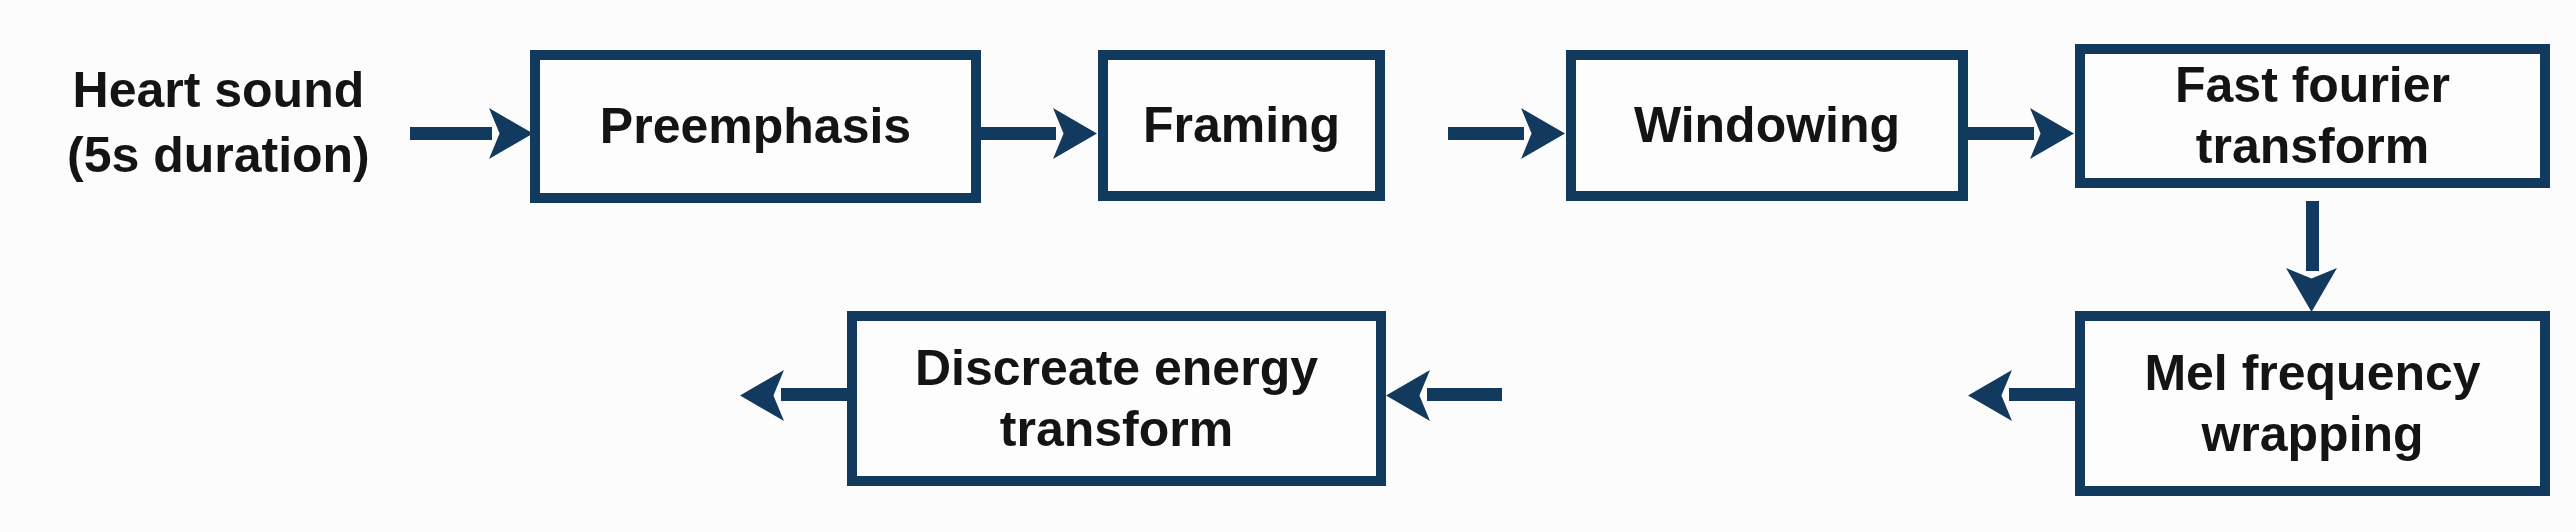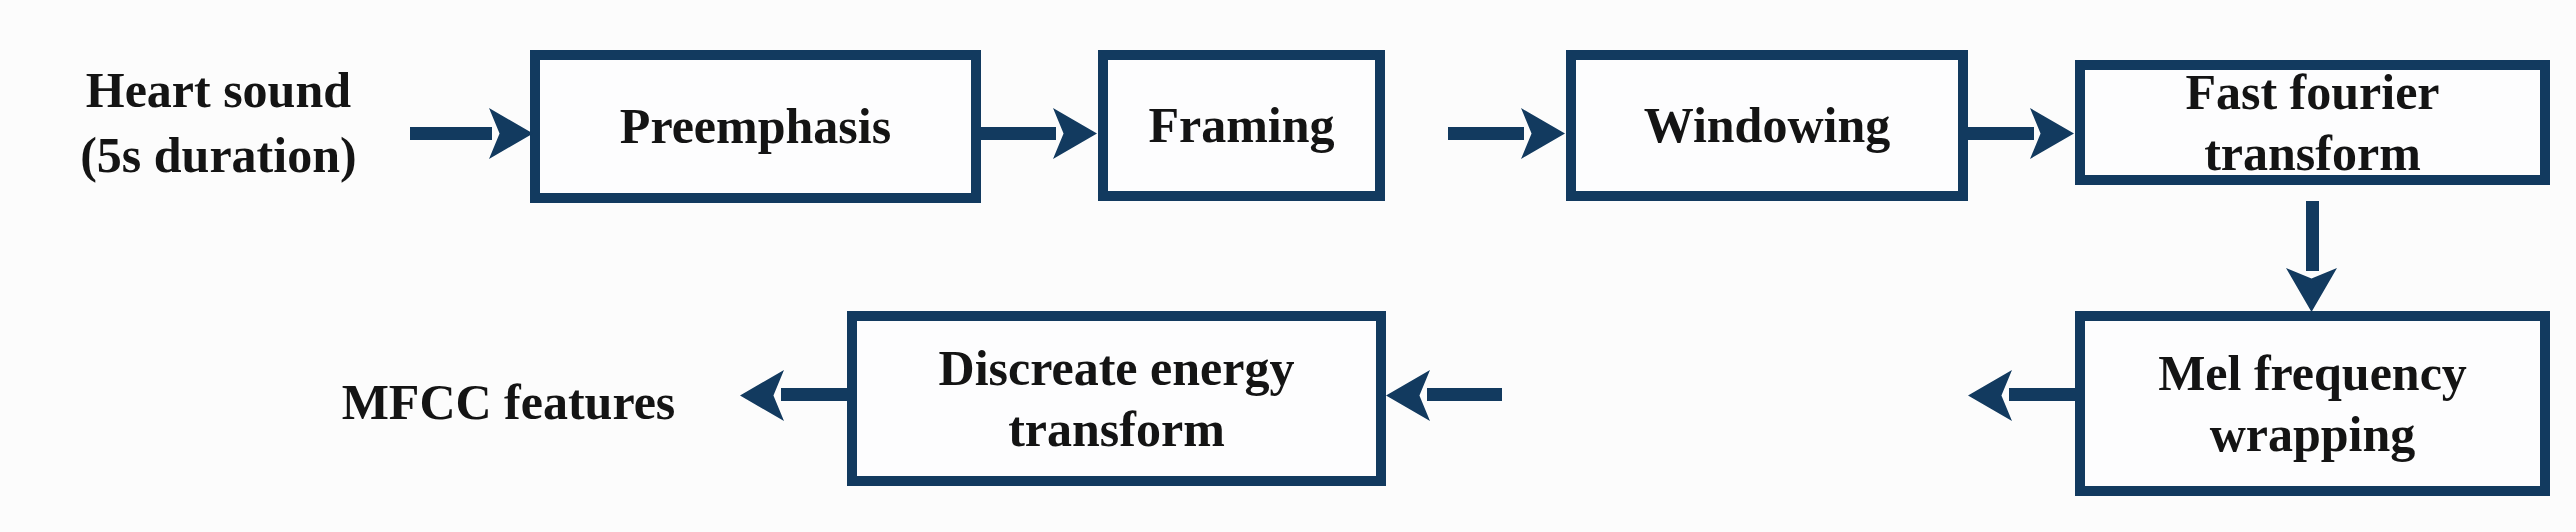--- a/index.html
+++ b/index.html
@@ -8,21 +8,21 @@
     --text: #141414;
     --bg: #fcfcfc;
   }
   * { margin: 0; padding: 0; box-sizing: border-box; }
   html, body { background: #ffffff; }
   .canvas {
     position: relative;
     width: 2576px;
     height: 532px;
     background: var(--bg);
-    font-family: Liberation Serif, serif;
+    font-family: Liberation Sans, sans-serif;
     overflow: hidden;
   }
   .node {
     position: absolute;
     border: 10.3px solid var(--navy);
     background: var(--box-fill);
     display: flex;
     align-items: center;
     justify-content: center;
     text-align: center;
@@ -45,21 +45,21 @@
   .arrow-shaft { position: absolute; background: var(--navy); }
   .arrow-head  { position: absolute; background: var(--navy); }
   .head-right { clip-path: polygon(0 0, 100% 50%, 0 100%, 24% 50%); }
   .head-left  { clip-path: polygon(100% 0, 0 50%, 100% 100%, 76% 50%); }
   .head-down  { clip-path: polygon(0 0, 50% 100%, 100% 0, 50% 24%); }
 
   
   .n-preemphasis { left: 530px;  top: 50px;  width: 451px; height: 153px; }
   .n-framing     { left: 1098px; top: 50px;  width: 287px; height: 151px; }
   .n-windowing   { left: 1566px; top: 50px;  width: 402px; height: 151px; }
-  .n-fft         { left: 2075px; top: 60px;  width: 475px; height: 125px; }
+  .n-fft         { left: 2075px; top: 44px;  width: 475px; height: 144px; }
   .n-mel         { left: 2075px; top: 311px; width: 475px; height: 185px; }
   .n-log         { left: 1502px; top: 311px; width: 465px; height: 175px; }
   .n-dct         { left: 847px;  top: 311px; width: 539px; height: 175px; }
 
   .lbl-source { left: 21.4px;  top: 58px;  width: 394px; }
   .lbl-mfcc   { left: 282px; top: 370px; width: 453px; }
 </style>
 </head>
 <body>
 
@@ -83,23 +83,20 @@
     <span>Fast fourier transform</span>
   </div>
 
   <div class="node n-mel">
     <span>Mel frequency wrapping</span>
   </div>
   <div class="node n-dct">
     <span>Discreate energy transform</span>
   </div>
 
-  <div class="float-label lbl-mfcc">
-    <span>MFCC features</span>
-  </div>
 
   <div class="arrow">
     <div class="arrow-shaft" style="left:410px; top:127px; width:82px; height:13px;"></div>
     <div class="arrow-head head-right" style="left:489px; top:108px; width:44px; height:51px;"></div>
   </div>
 
   <div class="arrow">
     <div class="arrow-shaft" style="left:981px; top:127px; width:75px; height:13px;"></div>
     <div class="arrow-head head-right" style="left:1053px; top:108px; width:44px; height:51px;"></div>
   </div>

